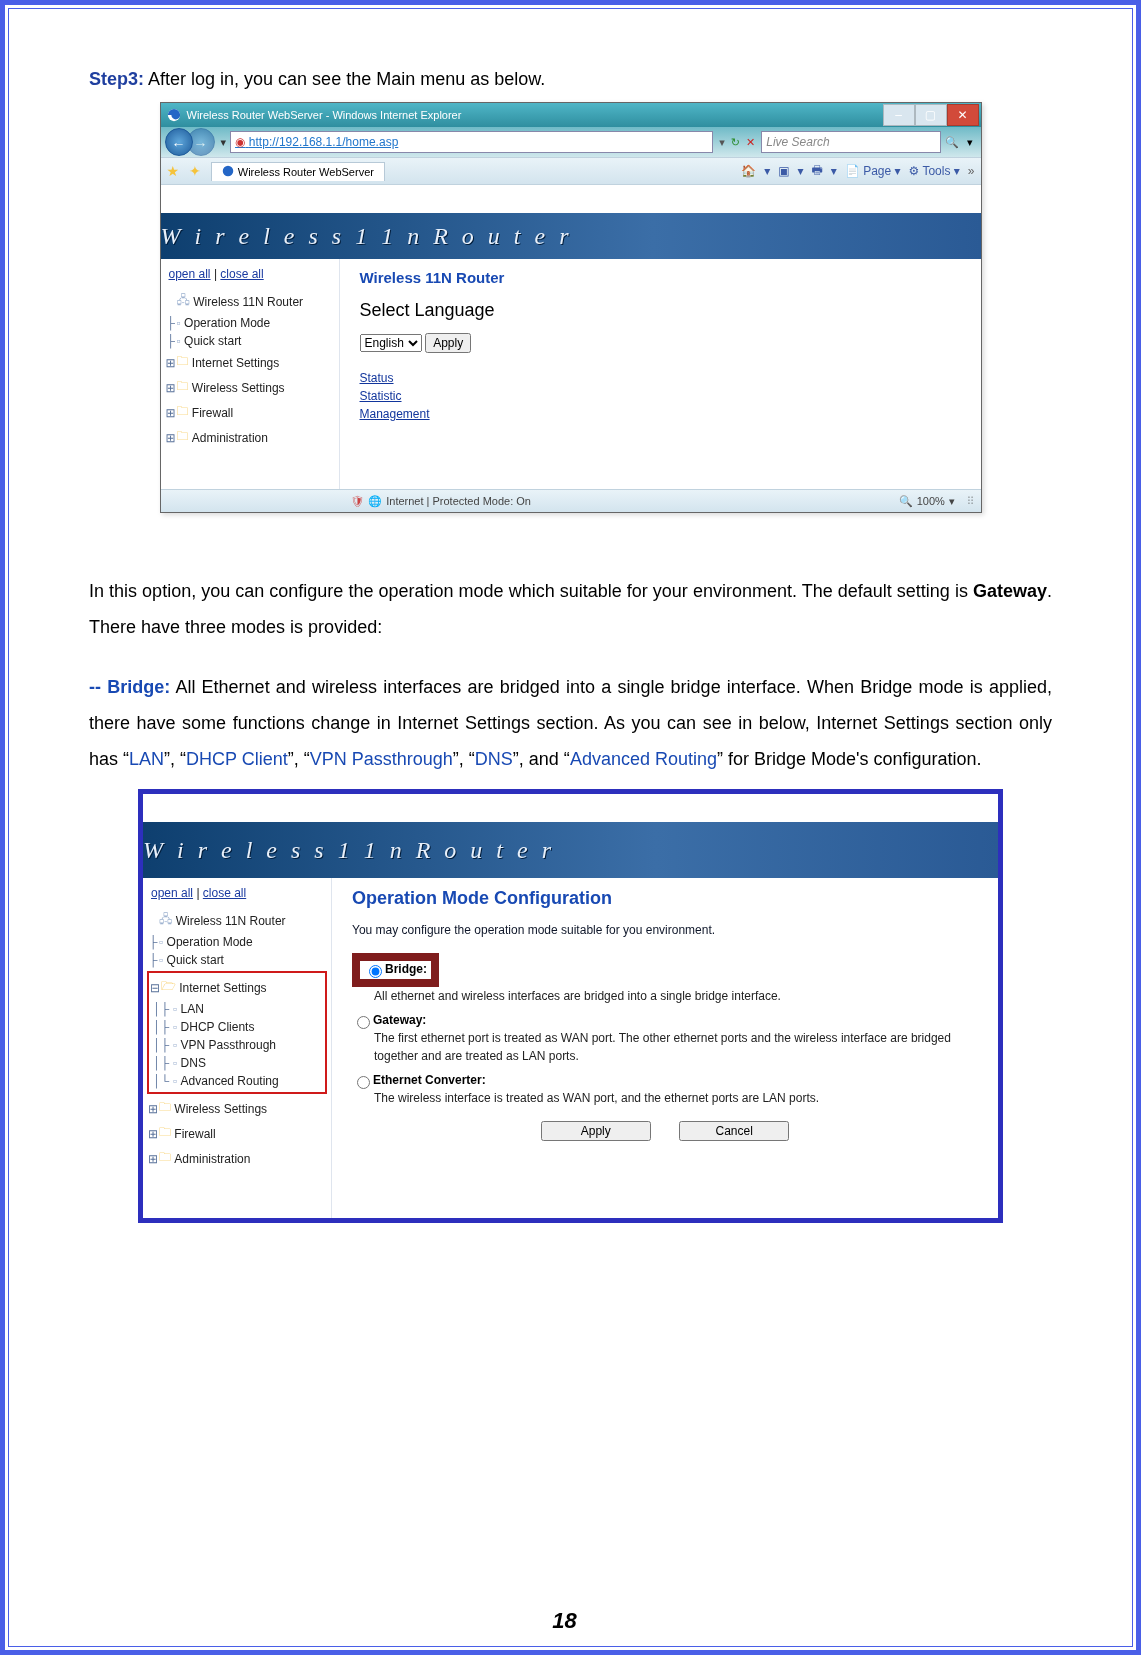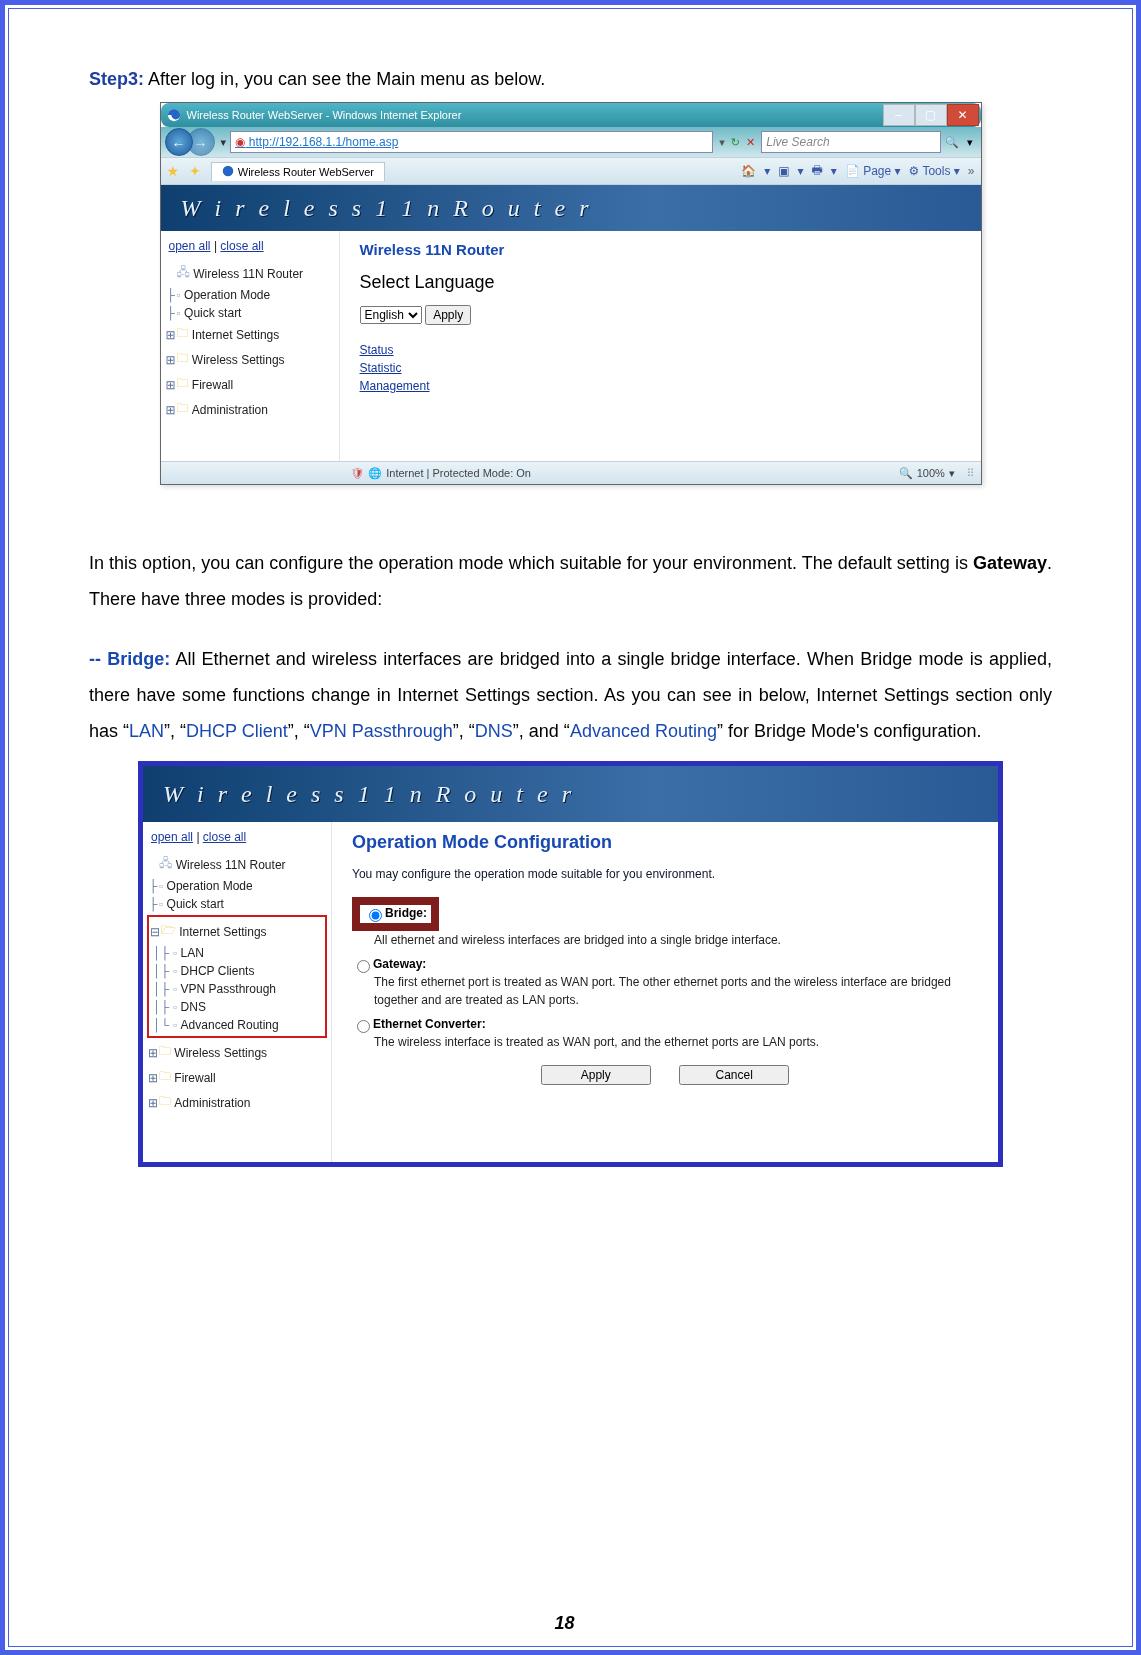--- a/index.html
+++ b/index.html
@@ -39,21 +39,20 @@
     font-size: 11px;
     box-shadow: 2px 2px 5px rgba(0,0,0,0.15);
   }
   .ss1-titlebar {
     display: flex;
     align-items: center;
     height: 24px;
     background: linear-gradient(to bottom, #4fb6c7, #2f8e9f);
     color: #fff;
     padding: 0 2px 0 6px;
-    border-radius: 8px;
   }
   .ss1-titlebar .ie-logo {
     width: 14px; height: 14px; margin-right: 6px;
     display:inline-block;
   }
   .winbtns { display:flex; gap:0; }
   .winbtn {
     width: 30px; height: 20px; border:1px solid #00000033;
     background:#d9e6ef; display:flex; align-items:center; justify-content:center;
     font-size:12px;
@@ -91,21 +90,21 @@
     padding:0 6px; border-top:1px solid #c0d2de; border-bottom:1px solid #c0d2de;
   }
   .ss1-fav .star { color:#f5c33b; font-size:14px; margin-right:10px;}
   .ss1-fav .plusstar { color:#f5c33b; font-size:14px; margin-right:10px;}
   .ss1-fav .tab { background:#fff; border:1px solid #b7c9d7; border-bottom:none;
     padding:2px 10px; display:inline-flex; align-items:center; gap:4px;}
   .ss1-fav .tools { margin-left:auto; font-size:12px; color:#3b5aa6; display:flex; gap:8px; align-items:center;}
 
   .ss1-banner {
     height:46px; background: linear-gradient(to right,#0e3f6f,#3b6ea7 60%,#2a5a95);
-    display:flex; align-items:center; padding-left:20px;
+    display:flex; align-items:center; margin-top:28px;
   }
   .banner-text {
     font-family: Georgia, serif;
     font-style: italic;
     color:#e8f0fa; font-size:24px; letter-spacing:4px;
     text-shadow:1px 1px 0 #001c3a;
   }
   .ss1-body { display:flex; min-height:230px; background:#fff;}
   .ss1-tree {
     width:170px; border-right:1px solid #dfe5ee; padding:6px 4px;
@@ -166,21 +165,21 @@
   .opt .sub { margin-left:22px; font-size:12px; color:#222; line-height:1.5;}
   .bridge-mark {
     border:8px solid #7f1d1d; display:inline-block;
     padding:1px 4px;
   }
   .btnrow { text-align:center; margin-top:14px;}
   .btnrow button { width:110px; font-size:12px; margin:0 12px;}
 
   .pagenum {
     position:absolute; bottom:12px; left:0; right:12px;
-    text-align:center; font-style:italic; font-weight:bold; font-size:18px;
+    text-align:center; font-style:italic; font-weight:bold; font-size:22px;
   }
   .spacer { flex:1; }
 </style>
 </head>
 <body>
 
 <div class="page-frame">
     <div class="page-frame-inner">
 
   <div class="step3-line">

